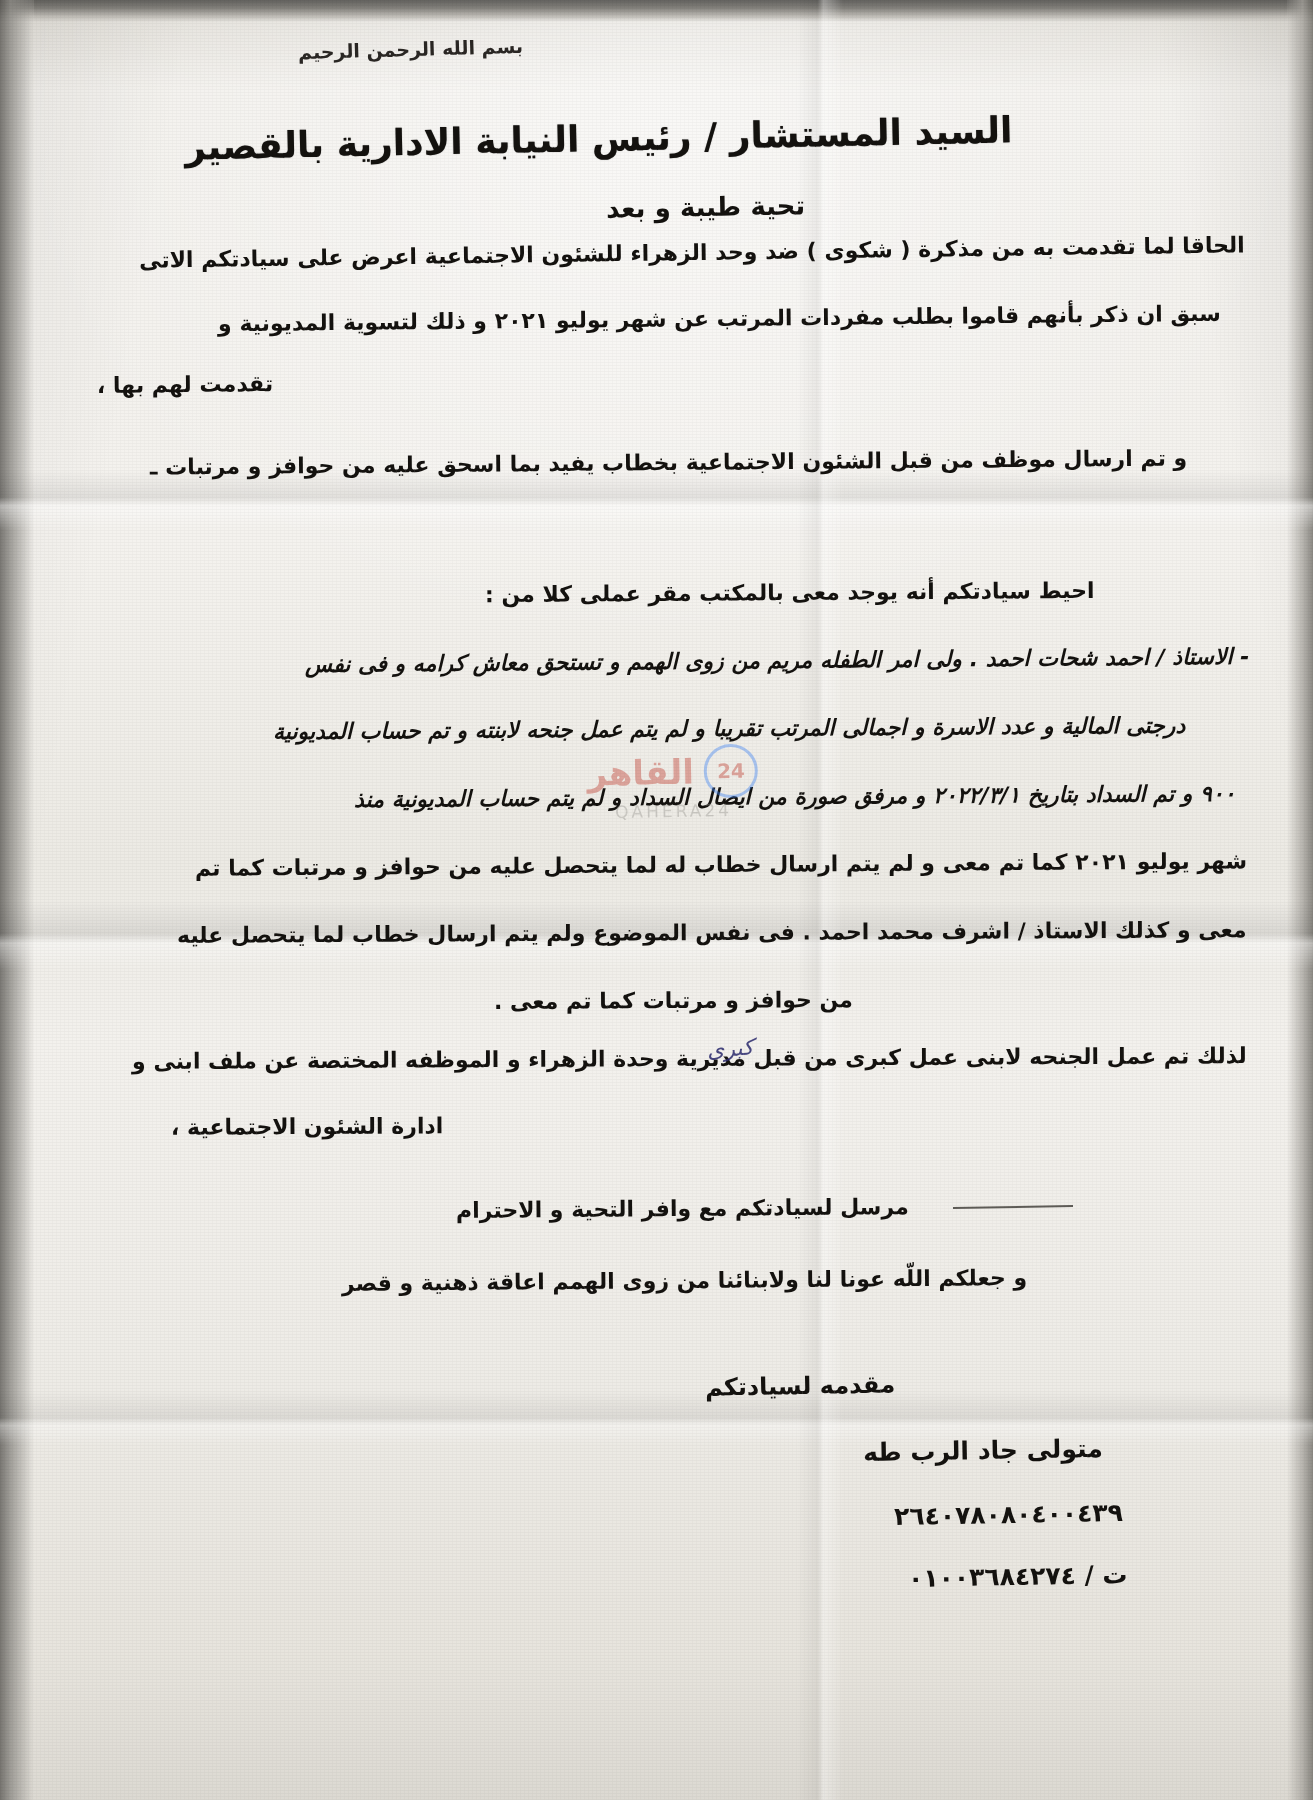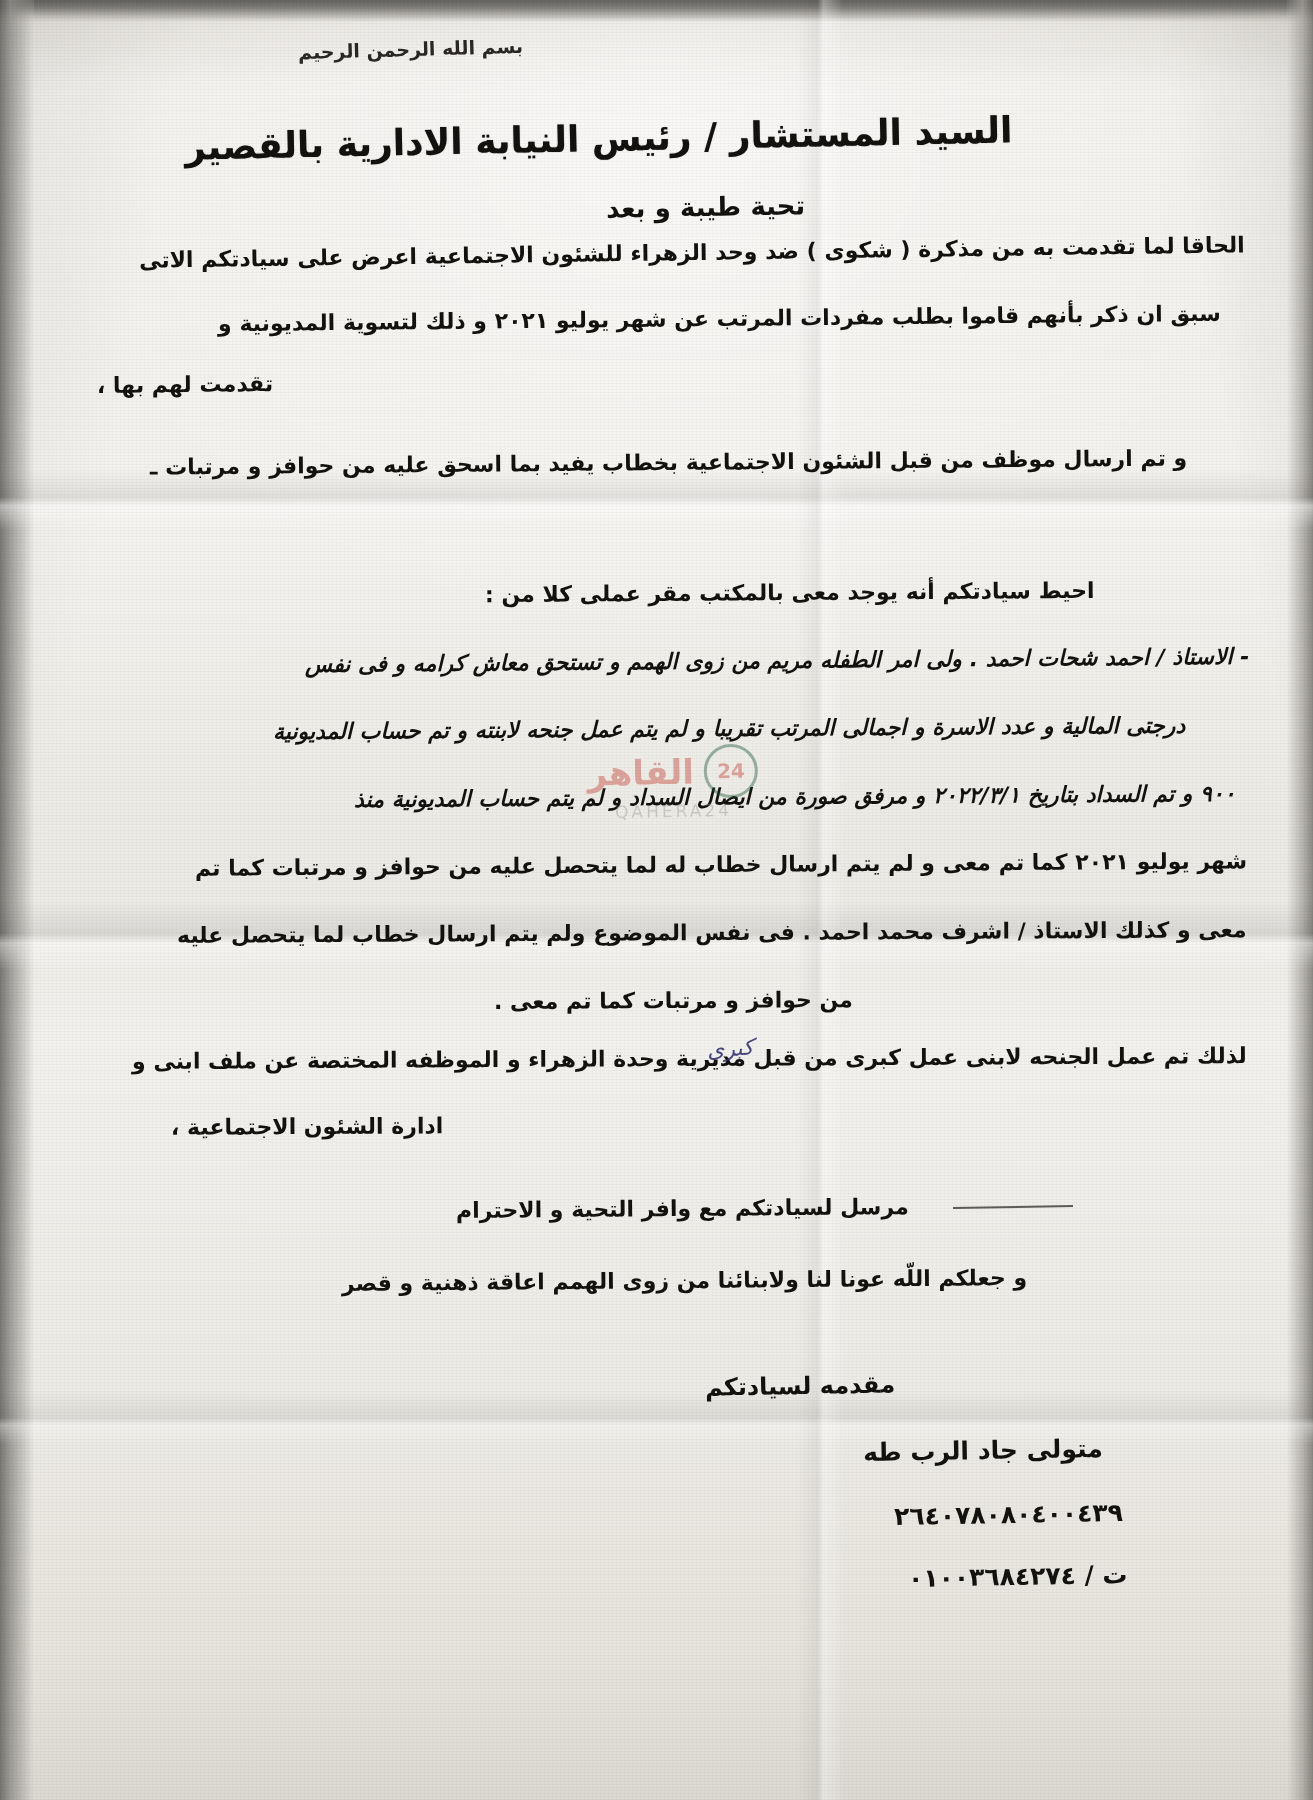--- a/index.html
+++ b/index.html
@@ -124,21 +124,21 @@
     right: 430px;
     width: 420px;
     text-align: center;
     opacity: .40;
     pointer-events: none;
     transform: rotate(-1deg);
   }
   .wm-row { display: flex; align-items: center; justify-content: center; gap: 10px; }
   .wm-badge {
     width: 48px; height: 48px; border-radius: 50%;
-    border: 3px solid #14532d;
+    border: 3px solid #3b82f6;
     color: #c0392b;
     font-size: 20px; font-weight: 800;
     display: flex; align-items: center; justify-content: center;
     font-family: "DejaVu Sans", sans-serif;
   }
   .wm-text {
     color: #c0392b;
     font-size: 34px;
     font-weight: 800;
     font-family: "DejaVu Sans", sans-serif;

